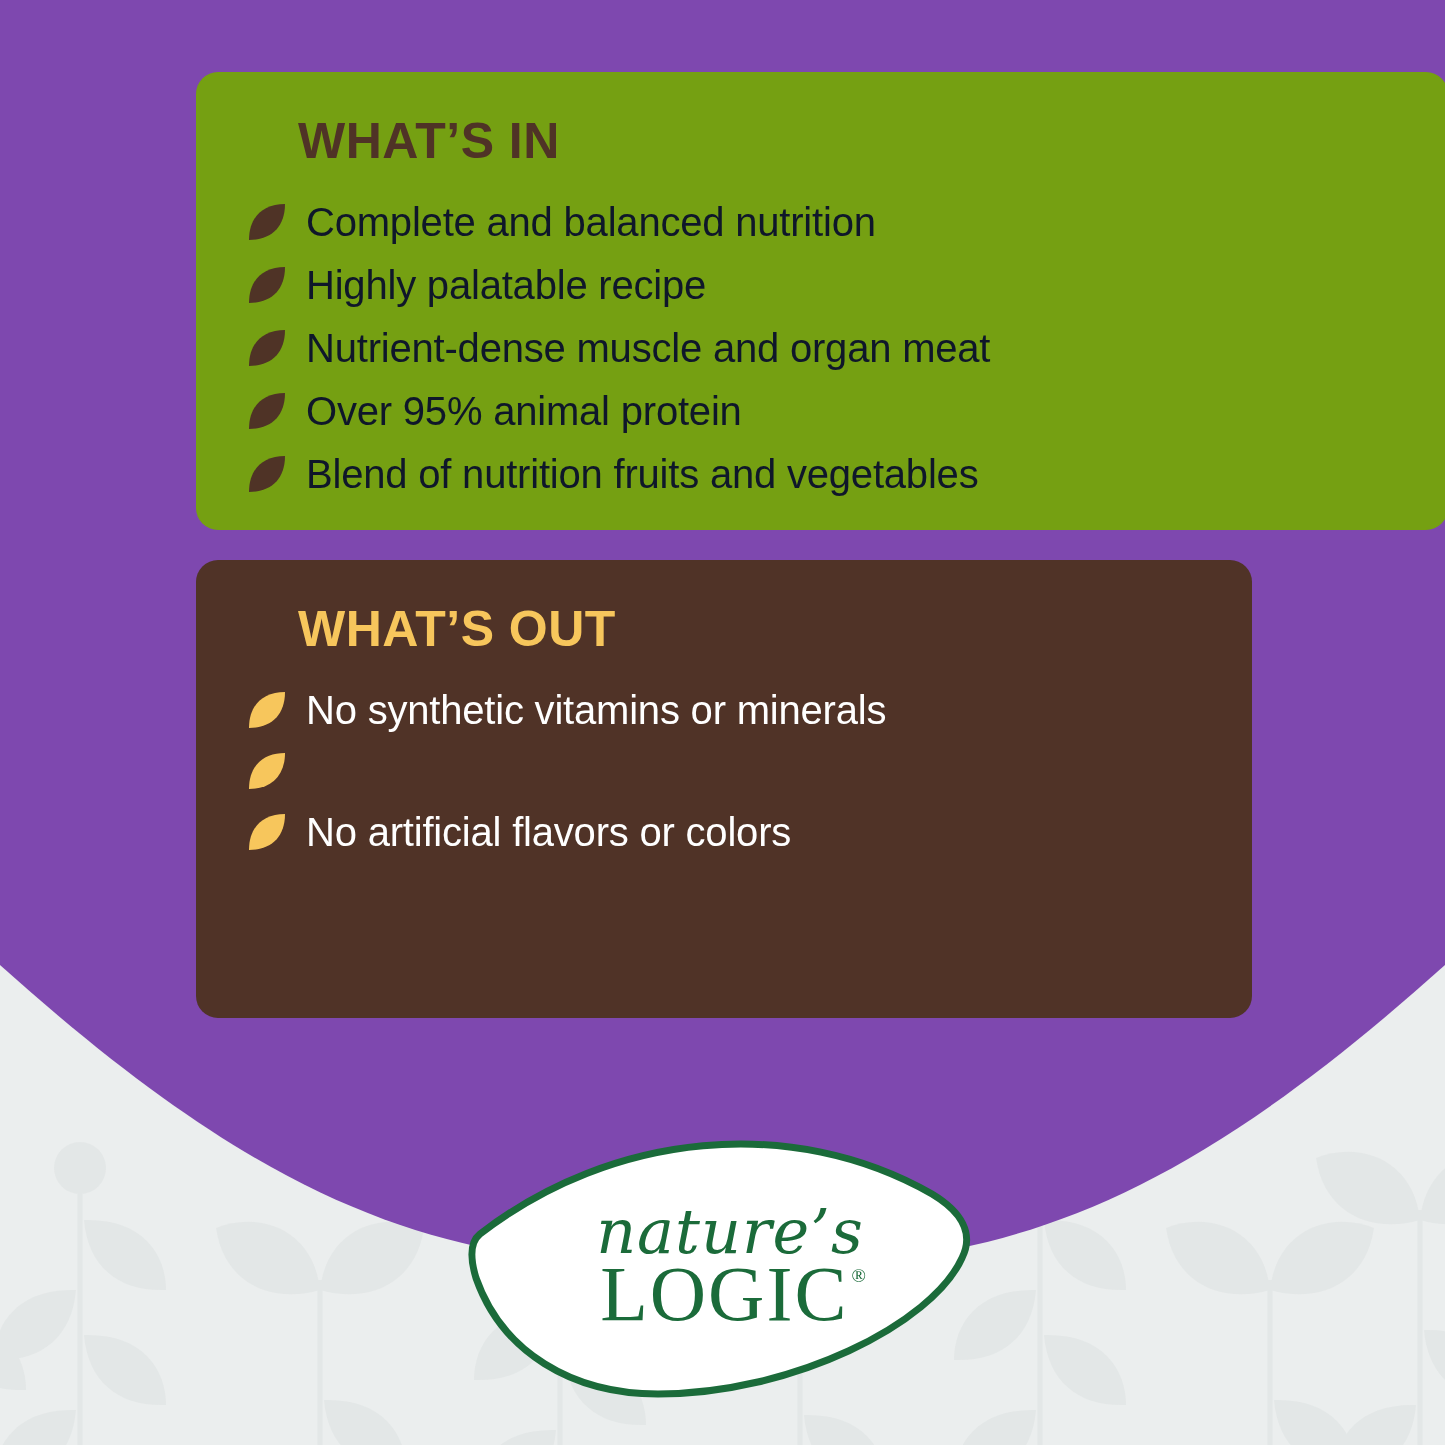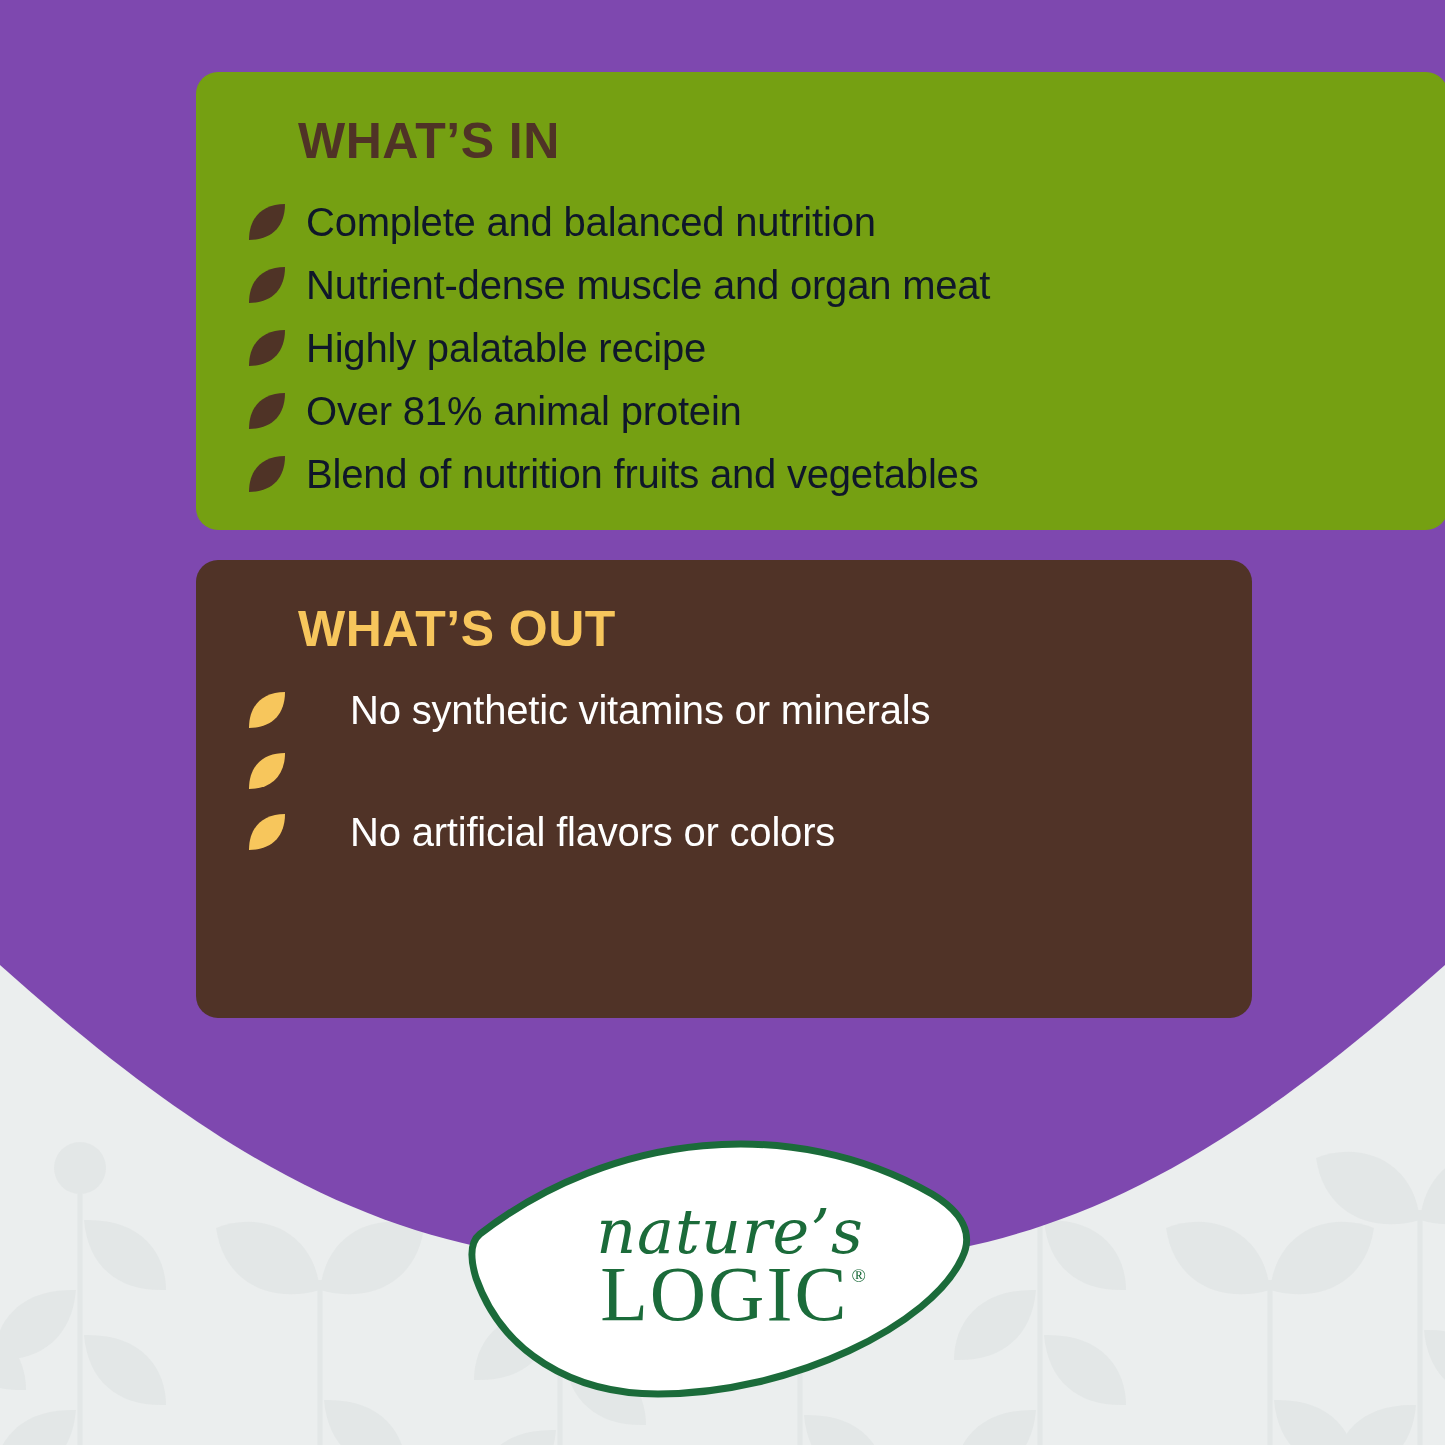--- a/index.html
+++ b/index.html
@@ -83,21 +83,21 @@
     display: block;
   }
   .bullet-text {
     font-size: 40px;
     line-height: 1.12;
     color: #0f172a;
     letter-spacing: -0.2px;
     white-space: nowrap;
   }
   .panel-out .bullet-text { color: #ffffff; }
-  .panel-out .bullet { margin-bottom: 9px; gap: 44px; }
+  .panel-out .bullet { margin-bottom: 9px; }
 
   
   .logo-badge {
     position: absolute;
     left: 462px;
     top: 1138px;
     width: 520px;
     height: 262px;
     z-index: 5;
   }
@@ -191,35 +191,35 @@
         <svg class="leaf-icon" viewBox="0 0 46 46" xmlns="http://www.w3.org/2000/svg">
           <path d="M41,5 C41,28 27,41 5,41 C5,18 19,5 41,5 Z" fill="#4f3326"></path>
         </svg>
         <span class="bullet-text">Complete and balanced nutrition</span>
       </li>
 
       <li class="bullet">
         <svg class="leaf-icon" viewBox="0 0 46 46" xmlns="http://www.w3.org/2000/svg">
           <path d="M41,5 C41,28 27,41 5,41 C5,18 19,5 41,5 Z" fill="#4f3326"></path>
         </svg>
+        <span class="bullet-text">Highly palatable recipe</span>
+      </li>
+
+      <li class="bullet">
+        <svg class="leaf-icon" viewBox="0 0 46 46" xmlns="http://www.w3.org/2000/svg">
+          <path d="M41,5 C41,28 27,41 5,41 C5,18 19,5 41,5 Z" fill="#4f3326"></path>
+        </svg>
         <span class="bullet-text">Nutrient-dense muscle and organ meat</span>
       </li>
 
       <li class="bullet">
         <svg class="leaf-icon" viewBox="0 0 46 46" xmlns="http://www.w3.org/2000/svg">
           <path d="M41,5 C41,28 27,41 5,41 C5,18 19,5 41,5 Z" fill="#4f3326"></path>
         </svg>
-        <span class="bullet-text">Highly palatable recipe</span>
-      </li>
-
-      <li class="bullet">
-        <svg class="leaf-icon" viewBox="0 0 46 46" xmlns="http://www.w3.org/2000/svg">
-          <path d="M41,5 C41,28 27,41 5,41 C5,18 19,5 41,5 Z" fill="#4f3326"></path>
-        </svg>
-        <span class="bullet-text">Over 81% animal protein</span>
+        <span class="bullet-text">Over 95% animal protein</span>
       </li>
 
       <li class="bullet">
         <svg class="leaf-icon" viewBox="0 0 46 46" xmlns="http://www.w3.org/2000/svg">
           <path d="M41,5 C41,28 27,41 5,41 C5,18 19,5 41,5 Z" fill="#4f3326"></path>
         </svg>
         <span class="bullet-text">Blend of nutrition fruits and vegetables</span>
       </li>
 
     </ul>

